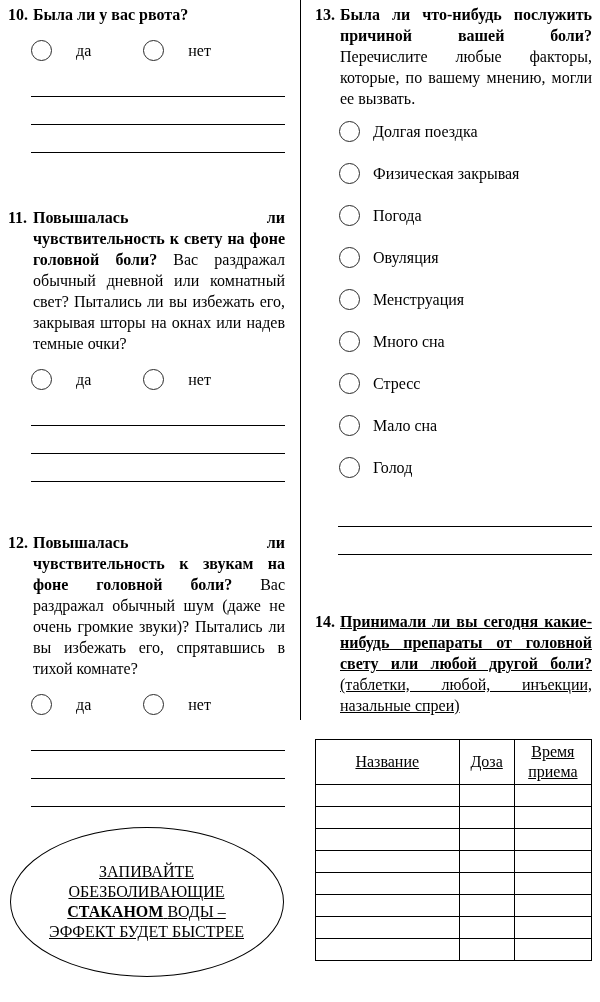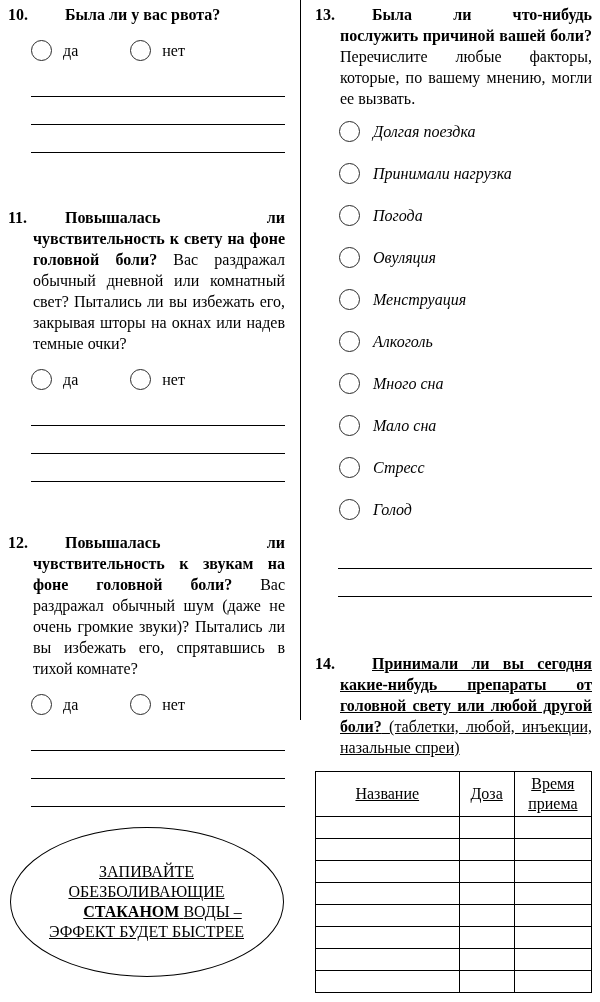--- a/index.html
+++ b/index.html
@@ -10,44 +10,44 @@
     font-size:16px;
     overflow:hidden;
   }
   .page { display:flex; width:600px; height:720px; }
   .col { position:relative; }
   .col-left  { width:301px; padding:4px 15px 0 8px; border-right:1px solid #000; }
   .col-right { width:299px; padding:4px 8px 12px 14px; }
 
   .question { position:relative; padding-left:25px; text-align:justify; line-height:21px; hyphens:auto; }
   .q-num { position:absolute; left:0; top:0; font-weight:bold; }
-  .q-bold { font-weight:bold;margin-left:32px; }
+  .q-bold { font-weight:bold; }
 
   .radio-row { display:flex; align-items:center; margin:15px 0 8px 23px; }
   .radio {
     width:21px; height:21px; flex:0 0 auto;
     border:1.4px solid #2a2a2a; border-radius:50%;
     display:inline-block; background:#fff;
   }
-  .radio-label { margin-left:11px; }
+  .radio-label { margin-left:24px; }
   .radio-row .radio-no { margin-left:52px; }
 
   .answer-lines { margin-left:23px; }
   .answer-line { height:28px; border-bottom:1.4px solid #000; }
 
-  .options { margin:12px 0 0 24px;font-style:italic; }
+  .options { margin:12px 0 0 24px; }
   .option { display:flex; align-items:center; height:21px; margin-bottom:21px; }
   .option .radio { margin-right:13px; }
 
   .mt-q11 { margin-top:54px; }
   .mt-q12 { margin-top:50px; }
   .mt-q14 { margin-top:56px;text-decoration:underline; }
   .mt-lines13 { margin-top:18px; margin-left:23px; }
 
-  .med-table { border-collapse:collapse; width:100%; margin-top:13px; table-layout:fixed; }
+  .med-table { border-collapse:collapse; width:100%; margin-top:23px; table-layout:fixed; }
   .med-table th, .med-table td { border:1.2px solid #000; }
   .med-table th { font-weight:normal; text-align:center; vertical-align:middle; line-height:20px; padding:2px 2px; height:45px; }
   .med-table td { height:22px; }
   .cw-name { width:52%; } .cw-dose { width:20%; } .cw-time { width:28%; }
 
   .oval {
     width:274px; height:150px;
     margin:20px auto 0;
     border:1.4px solid #000; border-radius:50%;
     display:flex; align-items:center; justify-content:center;
@@ -134,49 +134,45 @@
         <span>Перечислите любые факторы, которые, по вашему мнению, могли ее вызвать.</span>
       </div>
 
       <div class="options">
         <div class="option">
           <span class="radio"></span>
           <span>Долгая поездка</span>
         </div>
         <div class="option">
           <span class="radio"></span>
-          <span>Принимали нагрузка</span>
+          <span>Физическая закрывая</span>
         </div>
         <div class="option">
           <span class="radio"></span>
           <span>Погода</span>
         </div>
         <div class="option">
           <span class="radio"></span>
           <span>Овуляция</span>
         </div>
         <div class="option">
           <span class="radio"></span>
           <span>Менструация</span>
         </div>
         <div class="option">
           <span class="radio"></span>
-          <span>Алкоголь</span>
-        </div>
-        <div class="option">
-          <span class="radio"></span>
           <span>Много сна</span>
         </div>
         <div class="option">
           <span class="radio"></span>
+          <span>Стресс</span>
+        </div>
+        <div class="option">
+          <span class="radio"></span>
           <span>Мало сна</span>
-        </div>
-        <div class="option">
-          <span class="radio"></span>
-          <span>Стресс</span>
         </div>
         <div class="option">
           <span class="radio"></span>
           <span>Голод</span>
         </div>
       </div>
 
       <div class="answer-lines mt-lines13">
         <div class="answer-line"></div>
       <div class="answer-line"></div>

